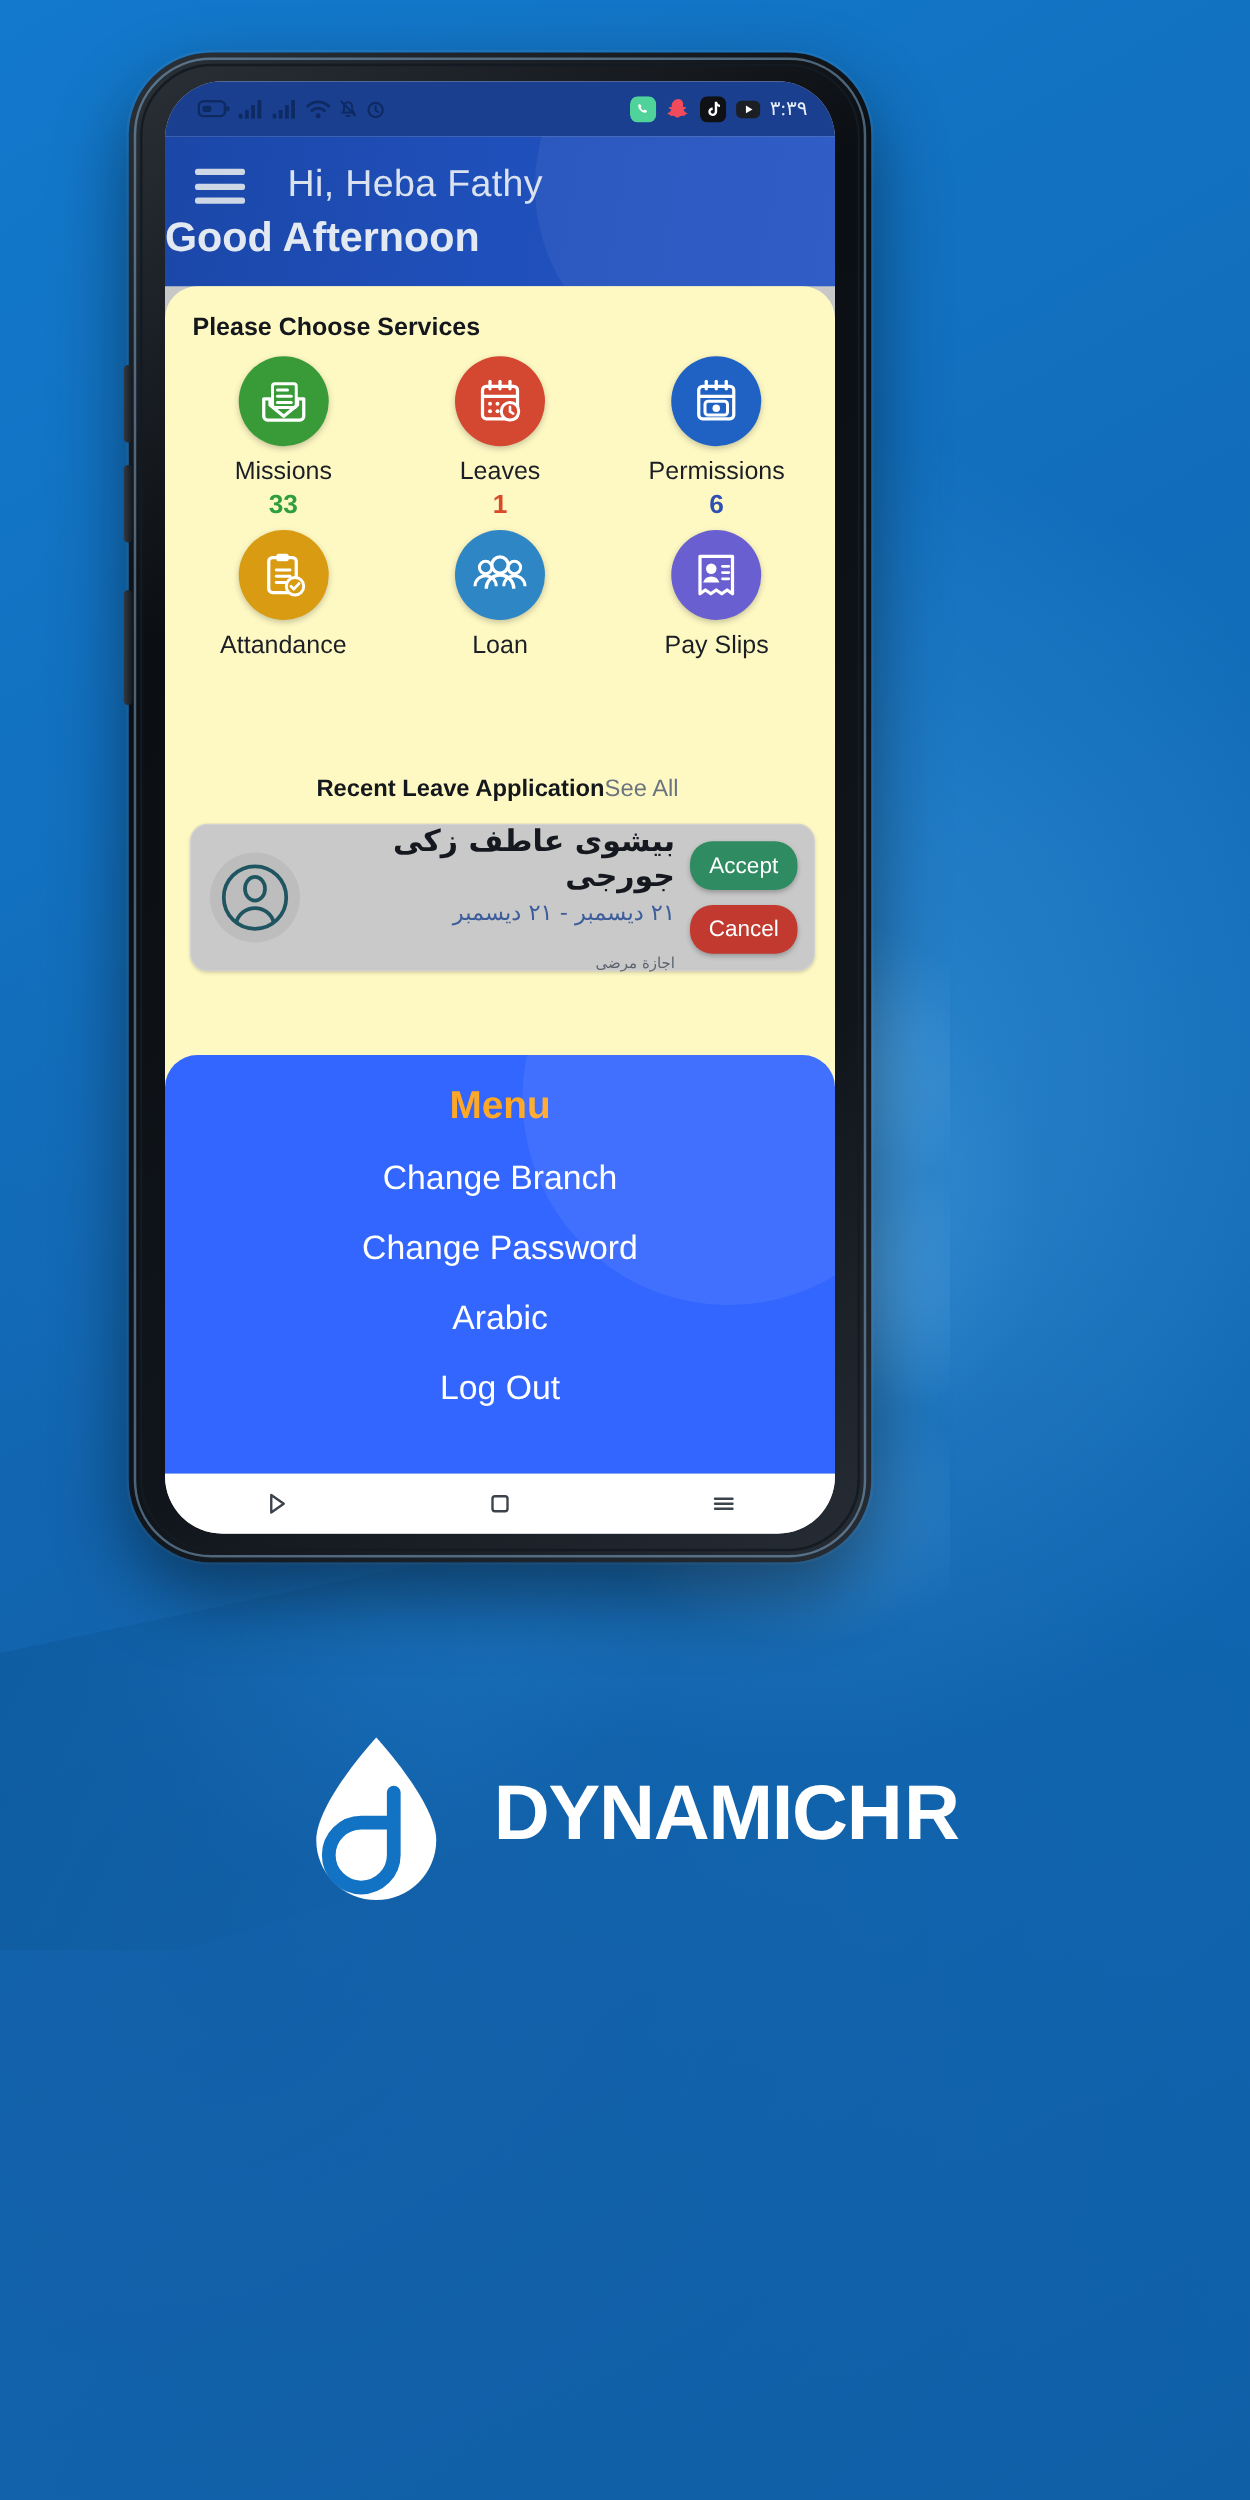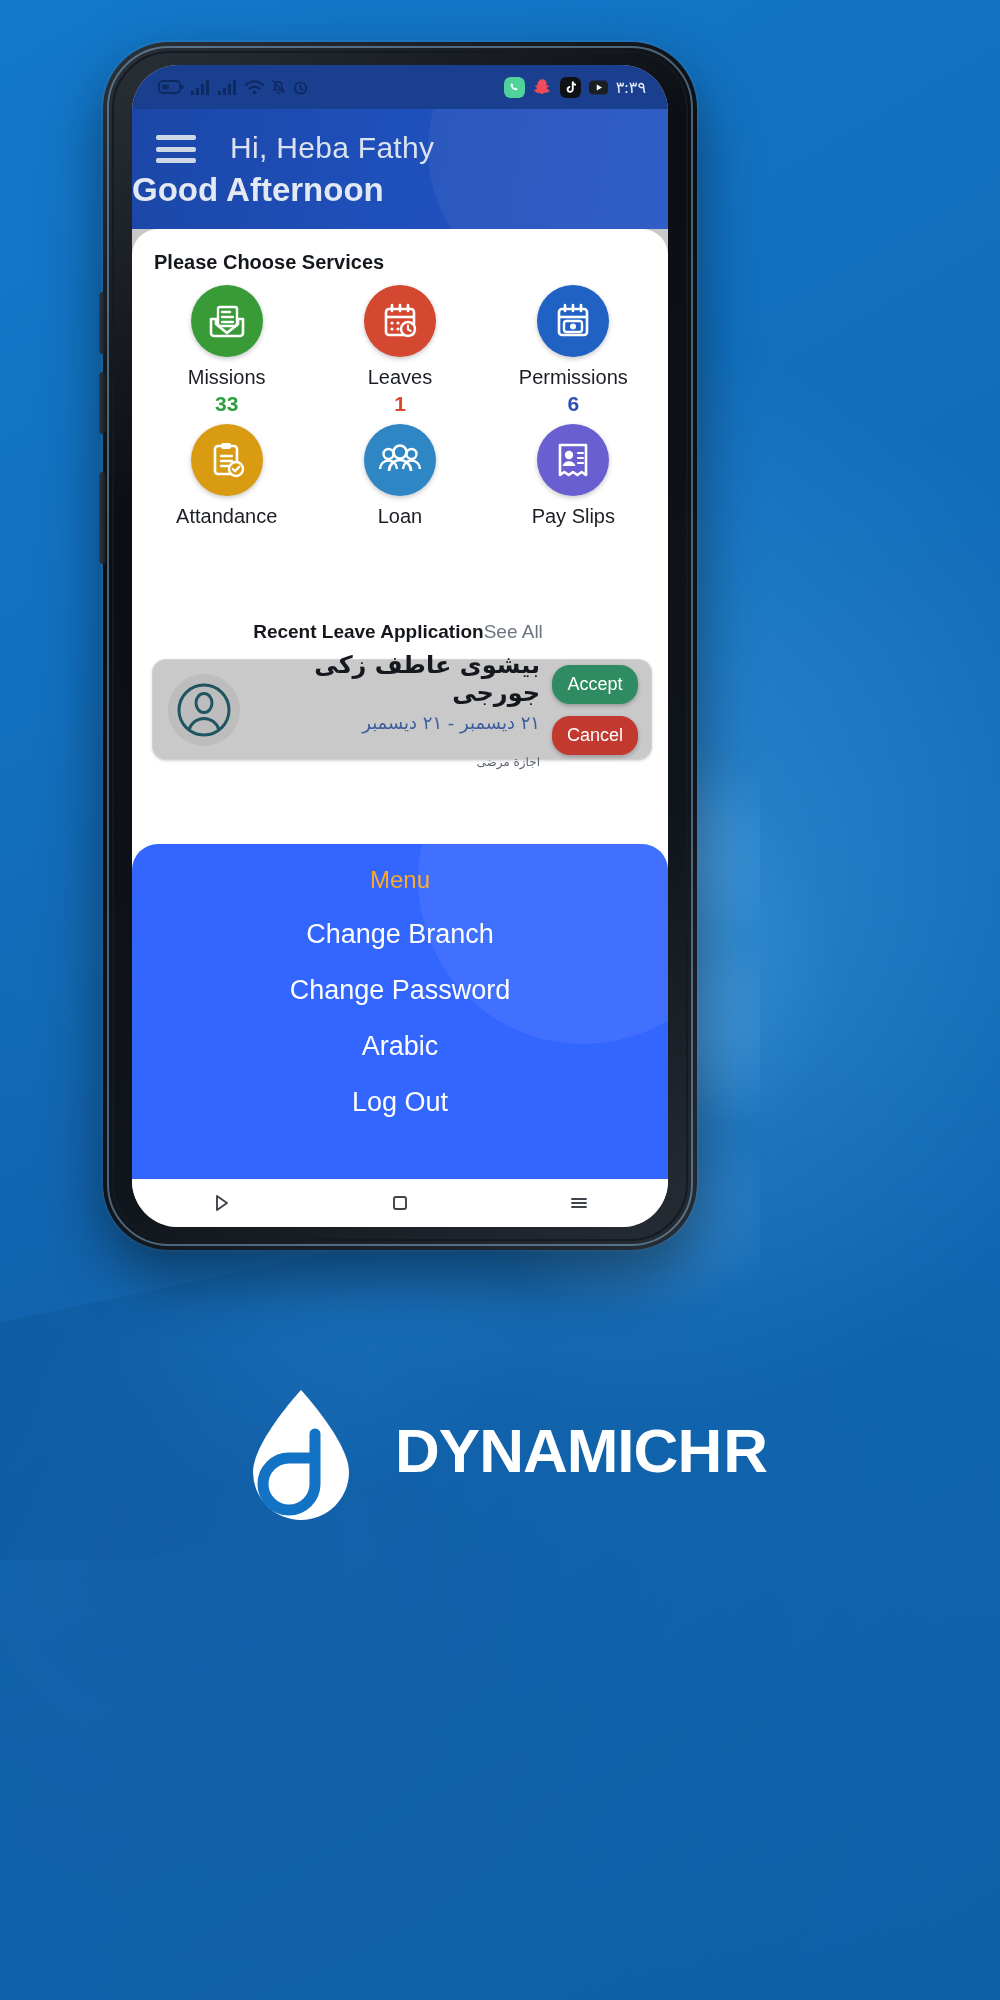--- a/index.html
+++ b/index.html
@@ -104,21 +104,21 @@
     color:#d9e2ee; font-size:30px; letter-spacing:.3px;
   }
   .greet-sub {
     position:absolute; left:0; right:0; top:62px; text-align:left;
     color:#e3e9f2; font-size:33px; font-weight:bold;
   }
 
   
   .sheet {
     position:absolute; left:0; right:0; top:164px; bottom:48px;
-    background:#ffffff; border-radius:26px 26px 0 0;
+    background:#fef9c3; border-radius:26px 26px 0 0;
   }
   .sheet-title {
     position:absolute; left:22px; top:22px;
     font-size:20px; font-weight:bold; color:#14181d;
   }
 
   
   .grid {
     position:absolute; left:8px; right:8px; top:56px;
     display:grid; grid-template-columns:repeat(3,1fr); row-gap:6px;
@@ -134,21 +134,21 @@
 
   
   .recent-head {
     position:absolute; left:22px; right:26px; top:392px;
     display:flex; align-items:baseline; justify-content:center;
   }
   .recent-title { font-size:19px; font-weight:bold; color:#14181d; }
   .see-all { font-size:19px; color:#6c7480; }
 
   .leave-card {
-    position:absolute; left:20px; right:16px; top:430px; height:101px;
+    position:absolute; left:20px; right:16px; top:430px; height:118px;
     background:#c9c9c9; border-radius:14px;
     box-shadow:0 1px 3px rgba(0,0,0,.16), inset 0 0 0 1px rgba(255,255,255,.18);
     display:flex; align-items:center; padding:0 14px 0 16px;
   }
   .avatar {
     width:72px; height:72px; border-radius:50%;
     background:#bdbdbd; display:flex; align-items:center; justify-content:center;
     flex:0 0 auto;
   }
   .leave-texts {
@@ -170,21 +170,21 @@
     position:absolute; left:0; right:0; bottom:48px; height:335px;
     background:#3366ff; border-radius:26px 26px 0 0; overflow:hidden;
   }
   .menu-panel::after {
     content:""; position:absolute; right:-80px; top:-130px;
     width:330px; height:330px; border-radius:50%;
     background:rgba(255,255,255,.07);
   }
   .menu-title {
     position:relative; text-align:center; margin-top:22px;
-    color:#ffa726; font-size:24px; font-weight:normal;
+    color:#ffa726; font-size:31px; font-weight:bold;
   }
   .menu-item {
     position:relative; text-align:center; color:#ffffff;
     font-size:27px; margin-top:25px;
   }
 
   
   .navbar {
     position:absolute; left:0; right:0; bottom:0; height:48px;
     background:#ffffff; display:flex; align-items:center; justify-content:space-around;

